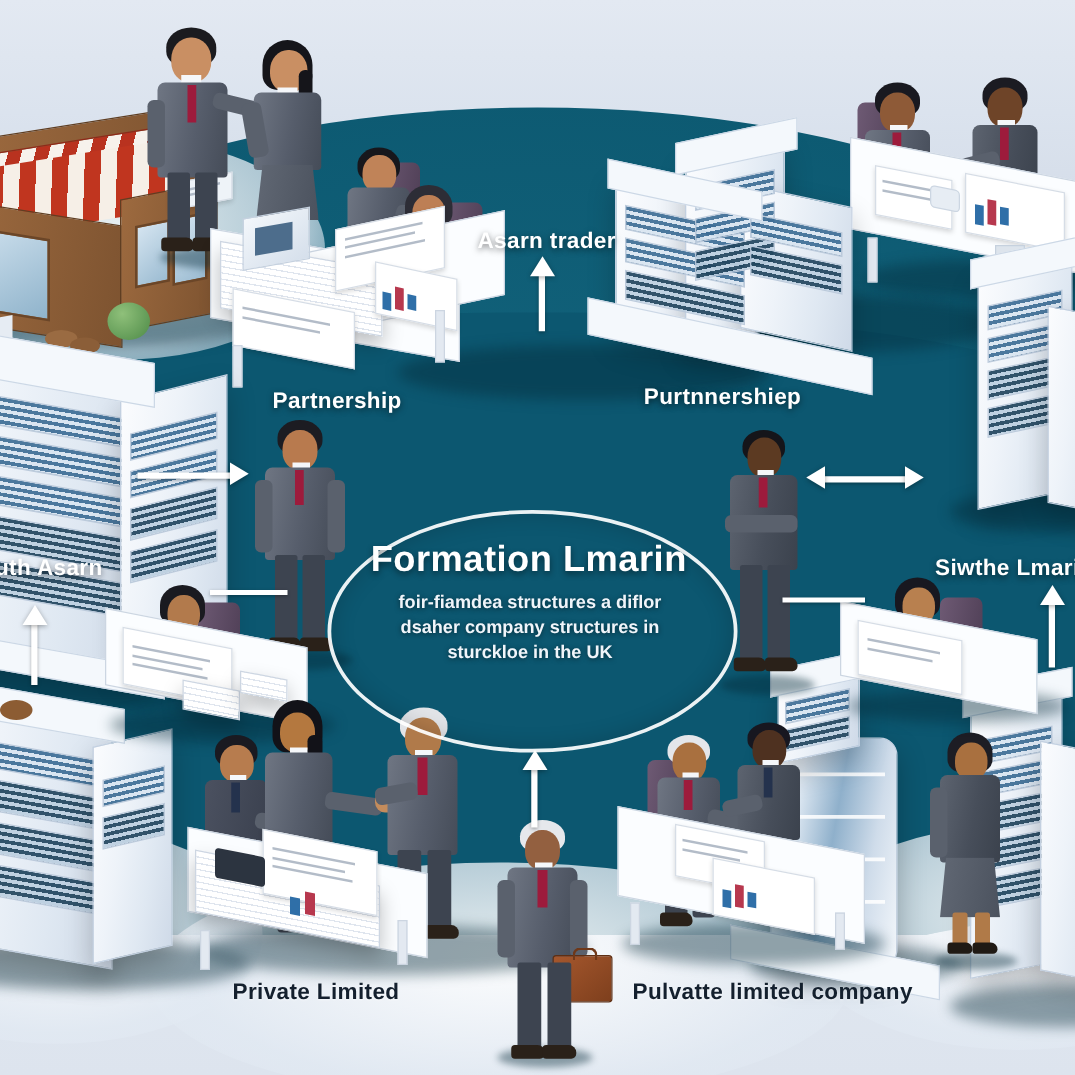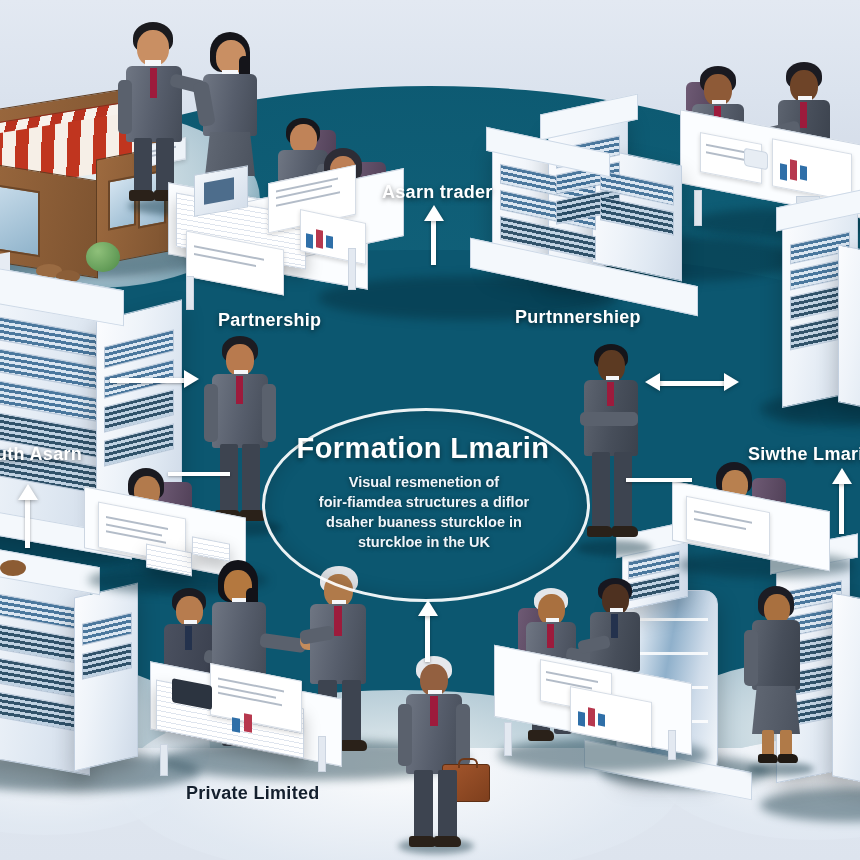--- a/index.html
+++ b/index.html
@@ -517,26 +517,26 @@
   </div>
 
   <div class="arrow" style="left:418px;top:600px;">
     <div class="shaft" style="left:7px;top:14px;width:5px;height:48px;"></div>
     <div class="head-u" style="left:0;top:0;"></div>
   </div>
 
   <div class="center-ellipse"></div>
   <div class="center-title">Formation Lmarin</div>
   <div class="center-sub">
-    <div>Visual resmenetion of</div>
     <div>foir-fiamdea structures a diflor</div>
-    <div>dsaher buaness sturckloe in</div>
+    <div>dsaher company structures in</div>
     <div>sturckloe in the UK</div>
   </div>
 
   <div class="lbl" style="left:382px;top:182px;">Asarn trader</div>
   <div class="lbl" style="left:218px;top:310px;">Partnership</div>
   <div class="lbl" style="left:515px;top:307px;">Purtnnershiep</div>
   <div class="lbl" style="left:-4px;top:444px;">uth Asarn</div>
   <div class="lbl" style="left:748px;top:444px;">Siwthe Lmarin</div>
   <div class="lbl dark" style="left:186px;top:783px;">Private Limited</div>
+  <div class="lbl dark" style="left:506px;top:783px;">Pulvatte limited company</div>
 
 </div>
 
 </body></html>

